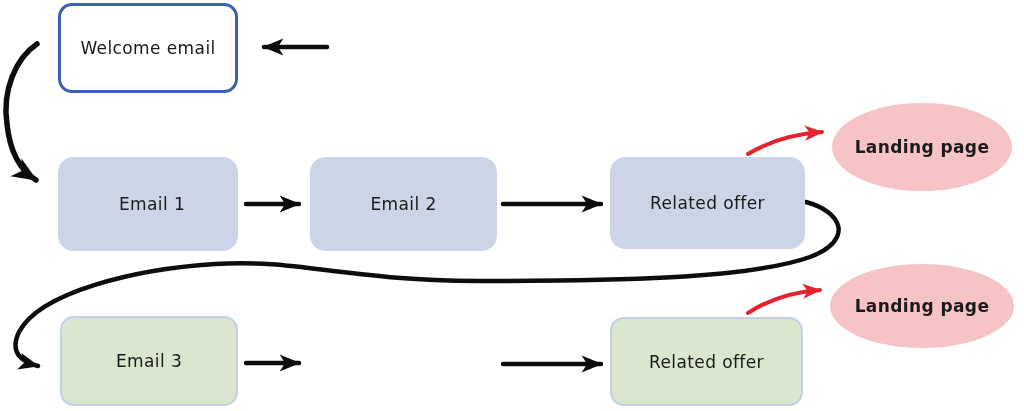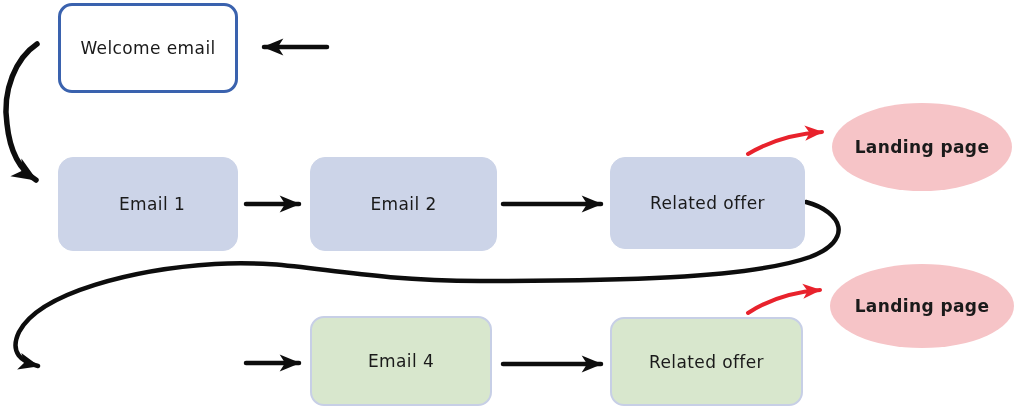--- a/index.html
+++ b/index.html
@@ -96,20 +96,20 @@
 
 
   <div class="node node-blue" style="left:58px; top:157px; width:180px; height:94px;padding-left:8px;">Email 1</div>
 
   <div class="node node-blue" style="left:310px; top:157px; width:187px; height:94px;">Email 2</div>
 
   <div class="node node-blue" style="left:610px; top:157px; width:195px; height:92px;">Related offer</div>
 
   <div class="node node-ellipse" style="left:832px; top:103px; width:180px; height:88px;">Landing page</div>
 
+  <div class="node node-green" style="left:60px; top:316px; width:178px; height:90px;">Email 3</div>
 
-  <div class="node node-green" style="left:310px; top:316px; width:182px; height:90px;">Email 4</div>
 
   <div class="node node-green" style="left:610px; top:317px; width:193px; height:89px;">Related offer</div>
 
   <div class="node node-ellipse" style="left:830px; top:264px; width:184px; height:84px;">Landing page</div>
 
 </div>
 
 </body></html>

